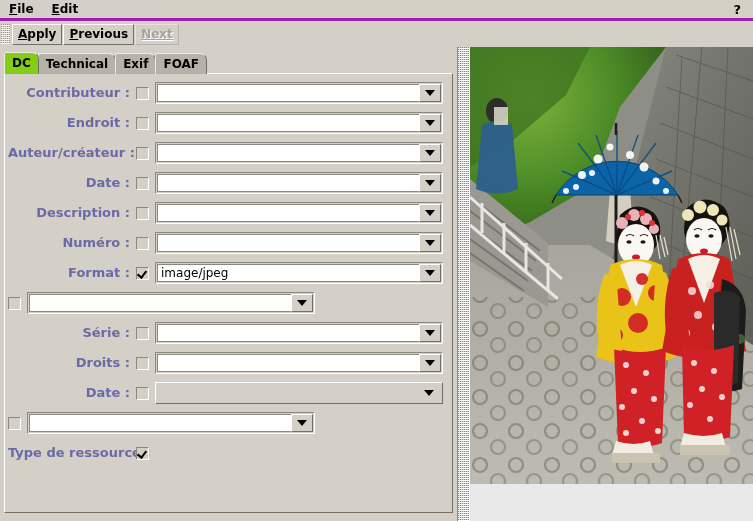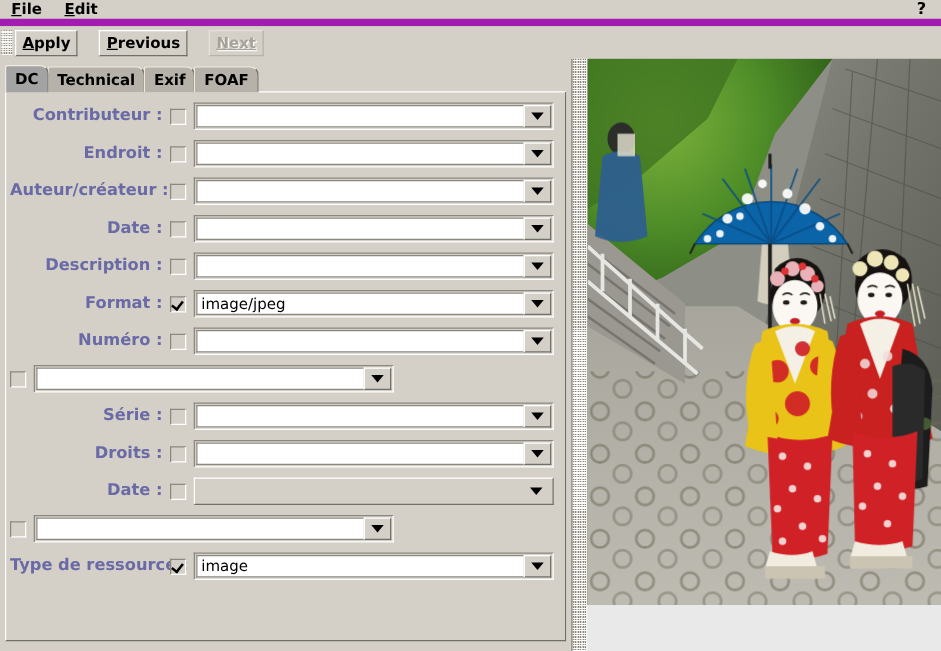--- a/index.html
+++ b/index.html
@@ -14,21 +14,21 @@
     width: 753px; height: 521px;
     background: #d4d0c8;
     box-sizing: border-box;
   }
 
   
   .menubar {
     position: absolute; left: 0; top: 0;
     width: 753px; height: 21px;
     background: #d4d0c8;
-    border-bottom: 6px solid #a21caf;
+    border-bottom: 3px solid #a21caf;
     box-sizing: border-box;
     display: flex; align-items: center;
   }
   .menu-item {
     font-size: 12px; font-weight: bold; color: #000;
     padding: 2px 9px 2px 9px;
     cursor: default; line-height: 13px;
   }
   .menu-item .mn { text-decoration: underline; }
   .menubar .spacer { flex: 1 1 auto; }
@@ -54,21 +54,21 @@
     opacity: .85;
   }
   .tb-btn {
     font-size: 12px; font-weight: bold; color: #000;
     background: #d4d0c8;
     border-top: 1px solid #ffffff;
     border-left: 1px solid #ffffff;
     border-right: 1px solid #70706a;
     border-bottom: 1px solid #70706a;
     padding: 2px 5px 3px 5px;
-    margin-right: 17px;
+    margin-right: 1px;
     line-height: 14px;
     cursor: default;
     white-space: nowrap;
   }
   .tb-btn .mn { text-decoration: underline; }
   .tb-btn.disabled {
     color: #a6a29a;
     border-top-color: #e6e2da;
     border-left-color: #e6e2da;
     border-right-color: #b6b2aa;
@@ -92,21 +92,21 @@
     box-sizing: border-box;
     background: #b6b2aa;
     border-top: 1px solid #efebe3;
     border-left: 1px solid #efebe3;
     border-right: 1px solid #70706a;
     cursor: default;
     position: relative;
     border-radius: 2px 7px 0 0;
   }
   .tab.selected {
-    background: #a3a3a3;
+    background: #84cc16;
     height: 22px; line-height: 21px;
     z-index: 3;
   }
 
   
   .form-panel {
     position: absolute; left: 4px; top: 73px;
     width: 449px; height: 440px;
     background: #d4d0c8;
     border-top: 1px solid #ffffff;
@@ -320,40 +320,40 @@
           <div class="lbl">Description :</div>
           <div class="cb"></div>
           <div class="combo">
             <div class="field"></div>
             <div class="arrow-btn">
               <div class="tri"></div>
             </div>
           </div>
         </div>
         <div class="row">
+          <div class="lbl">Numéro :</div>
+          <div class="cb"></div>
+          <div class="combo">
+            <div class="field"></div>
+            <div class="arrow-btn">
+              <div class="tri"></div>
+            </div>
+          </div>
+        </div>
+        <div class="row">
           <div class="lbl">Format :</div>
           <div class="cb checked"></div>
           <div class="combo">
             <div class="field">image/jpeg</div>
             <div class="arrow-btn">
               <div class="tri"></div>
             </div>
           </div>
         </div>
         <div class="row">
-          <div class="lbl">Numéro :</div>
-          <div class="cb"></div>
-          <div class="combo">
-            <div class="field"></div>
-            <div class="arrow-btn">
-              <div class="tri"></div>
-            </div>
-          </div>
-        </div>
-        <div class="row">
           <div class="cb"></div>
           <div class="combo">
             <div class="field"></div>
             <div class="arrow-btn">
               <div class="tri"></div>
             </div>
           </div>
         </div>
         <div class="row">
           <div class="lbl">Série :</div>
@@ -390,26 +390,20 @@
           <div class="combo">
             <div class="field"></div>
             <div class="arrow-btn">
               <div class="tri"></div>
             </div>
           </div>
         </div>
         <div class="row">
           <div class="lbl">Type de ressource :</div>
           <div class="cb checked"></div>
-          <div class="combo">
-            <div class="field">image</div>
-            <div class="arrow-btn">
-              <div class="tri"></div>
-            </div>
-          </div>
         </div>
       </div>
   </div>
 
   <div class="divider"></div>
 
   <div class="right-panel"></div>
   <div class="vscroll"></div>
 
   <div class="photo">

